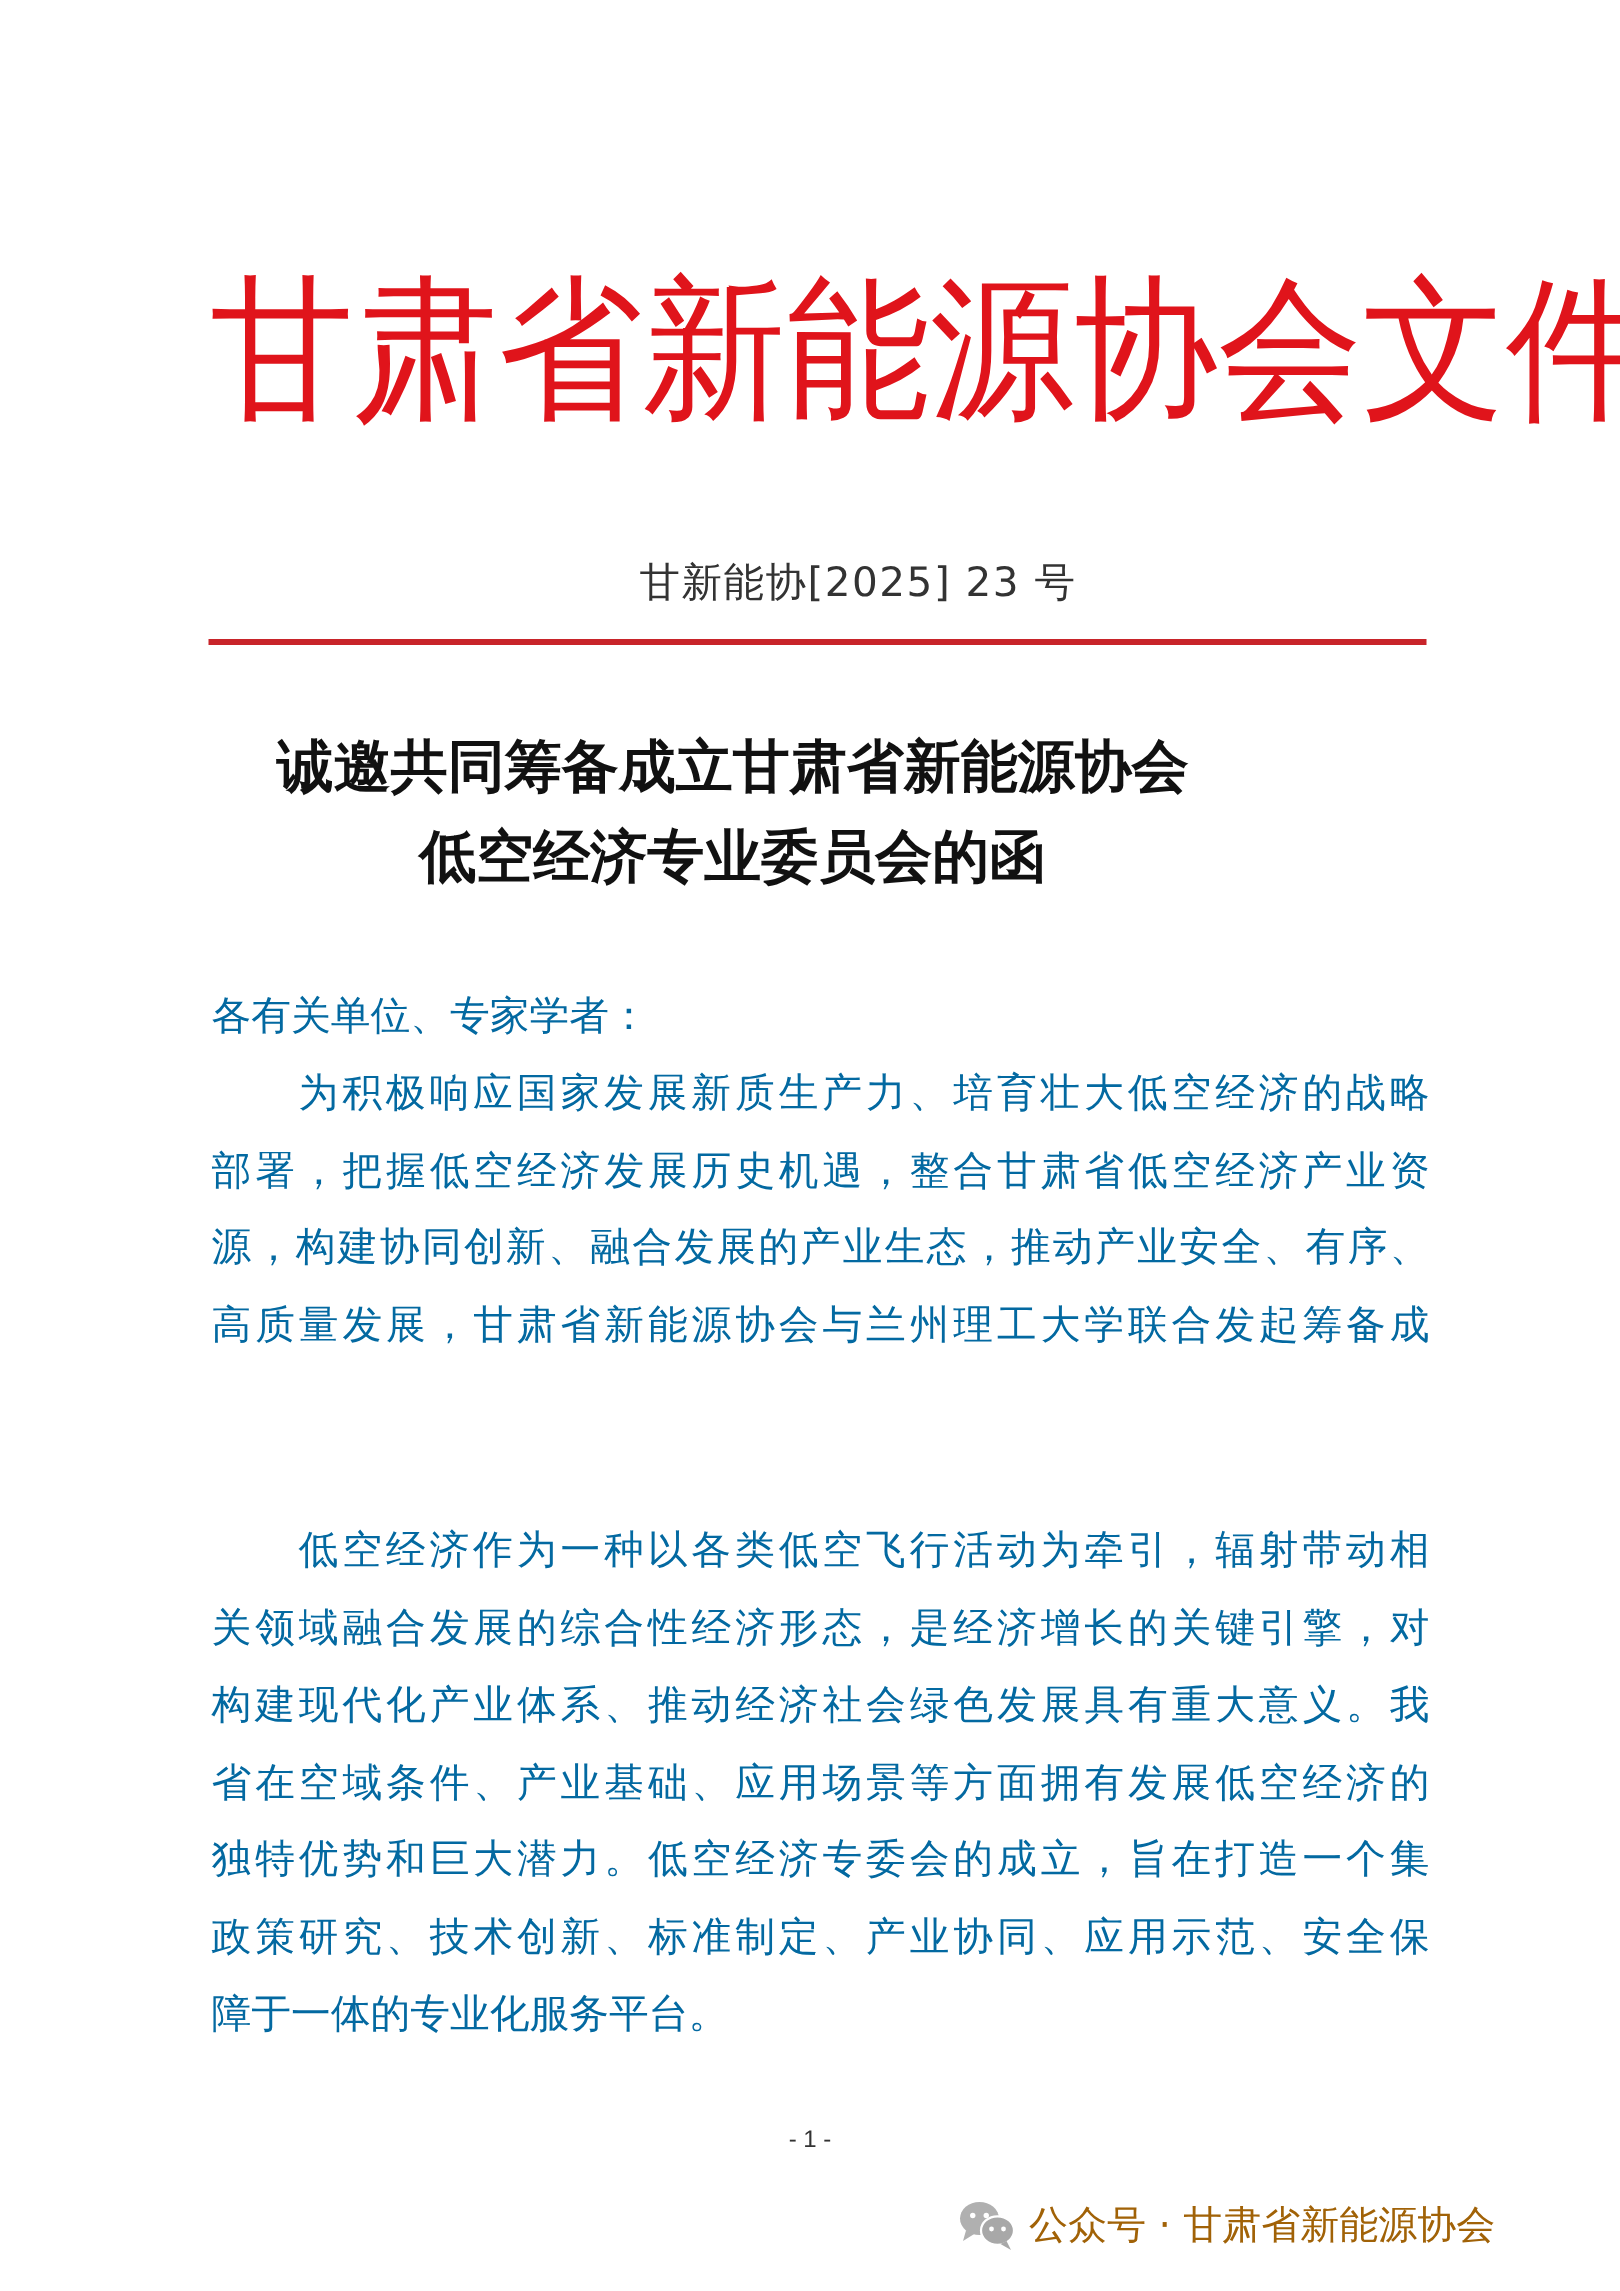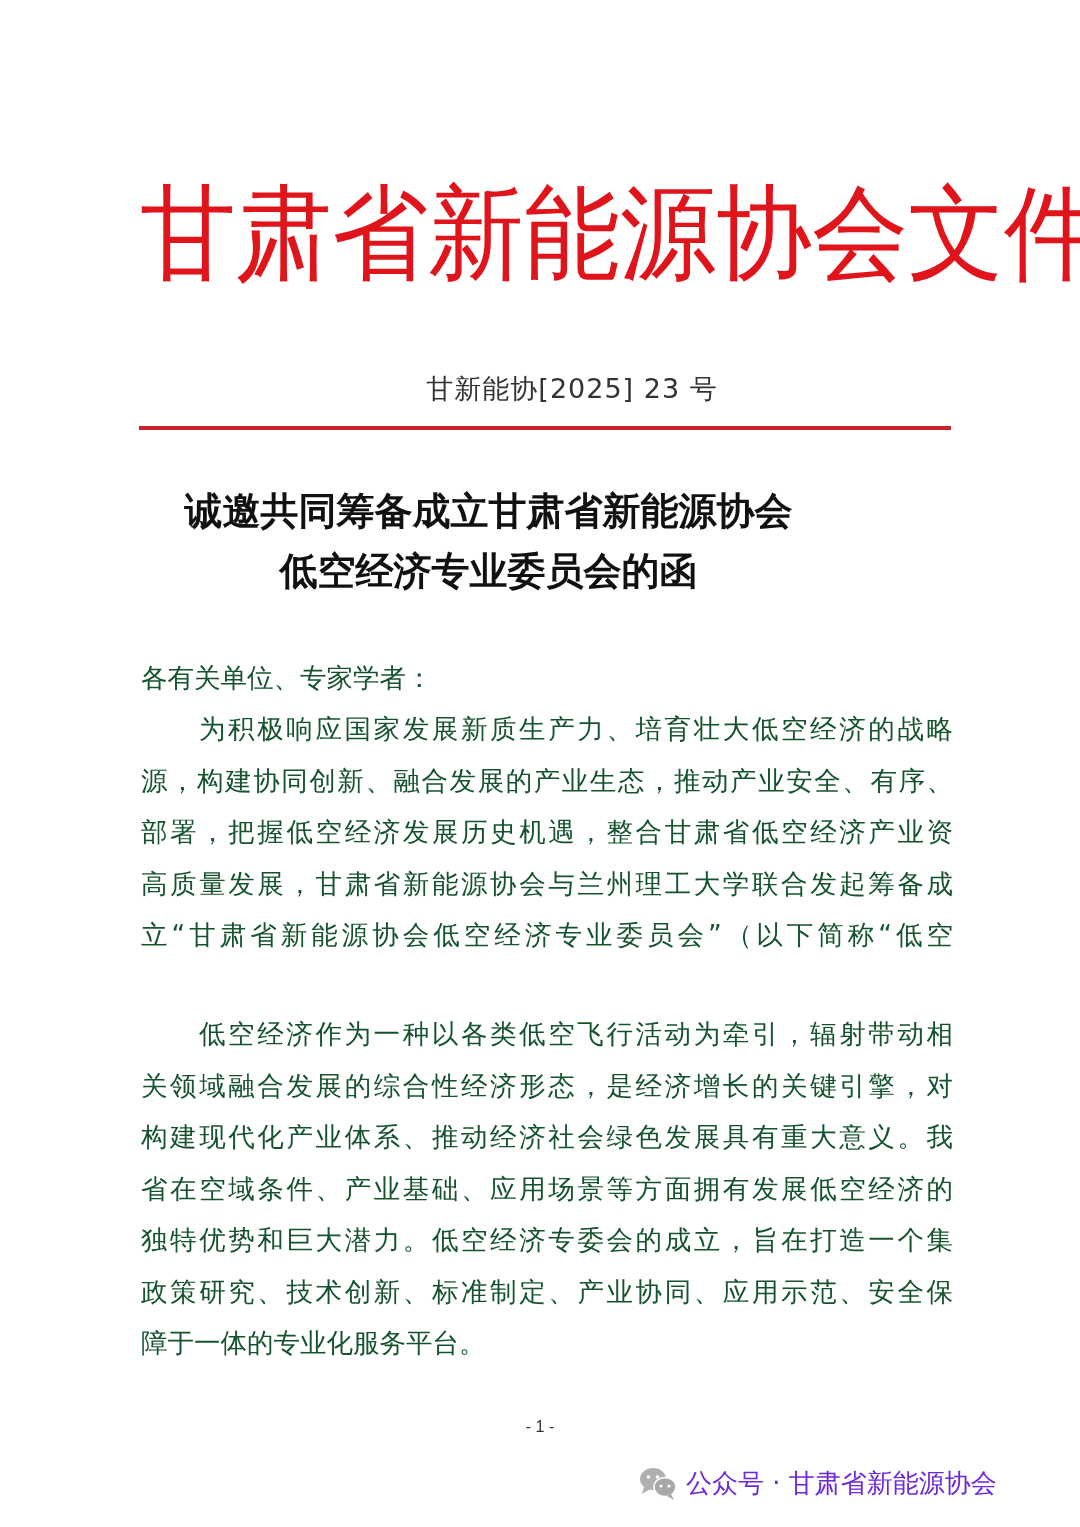--- a/index.html
+++ b/index.html
@@ -73,21 +73,21 @@
       letter-spacing: 0px;
     }
     .title.l1 { top: 486px; line-height: 50px; }
     .title.l2 { top: 546px; line-height: 50px; text-align: center; }
     .body-text {
       position: absolute;
       left: 141px;
       width: 812px;
       font-family: "DejaVu Sans", "Liberation Sans", sans-serif;
       font-size: 26.5px;
-      color: #14532d;
+      color: #0369a1;
     }
     .salutation {
       top: 658px;
       line-height: 40px;
     }
     .para {
       line-height: 51.5px;
       text-align: justify;
       text-align-last: left;
     }
@@ -117,21 +117,21 @@
       color: #333333;
     }
     .watermark {
       position: absolute;
       left: 638px;
       top: 1461px;
       height: 44px;
       display: flex;
       align-items: center;
       gap: 8px;
-      color: #6d28d9;
+      color: #a16207;
       font-family: "DejaVu Sans", "Liberation Sans", sans-serif;
       font-size: 26px;
     }
     .wechat-icon {
       width: 40px;
       height: 36px;
       position: relative;
       display: inline-block;
     }
     .wechat-icon svg { display: block; }
@@ -158,24 +158,23 @@
 
   <div class="rule"></div>
 
   <div class="title l1">诚邀共同筹备成立甘肃省新能源协会</div>
   <div class="title l2">低空经济专业委员会的函</div>
 
   <div class="body-text salutation">各有关单位、专家学者：</div>
 
   <div class="body-text para p1">
     <span class="line indent">为积极响应国家发展新质生产力、培育壮大低空经济的战略</span>
+    <span class="line">部署，把握低空经济发展历史机遇，整合甘肃省低空经济产业资</span>
     <span class="line">源，构建协同创新、融合发展的产业生态，推动产业安全、有序、</span>
-    <span class="line">部署，把握低空经济发展历史机遇，整合甘肃省低空经济产业资</span>
     <span class="line">高质量发展，甘肃省新能源协会与兰州理工大学联合发起筹备成</span>
-    <span class="line">立“甘肃省新能源协会低空经济专业委员会”（以下简称“低空</span>
   </div>
 
   <div class="body-text para p2">
     <span class="line indent">低空经济作为一种以各类低空飞行活动为牵引，辐射带动相</span>
     <span class="line">关领域融合发展的综合性经济形态，是经济增长的关键引擎，对</span>
     <span class="line">构建现代化产业体系、推动经济社会绿色发展具有重大意义。我</span>
     <span class="line">省在空域条件、产业基础、应用场景等方面拥有发展低空经济的</span>
     <span class="line">独特优势和巨大潜力。低空经济专委会的成立，旨在打造一个集</span>
     <span class="line">政策研究、技术创新、标准制定、产业协同、应用示范、安全保</span>
     <span class="line last">障于一体的专业化服务平台。</span>

